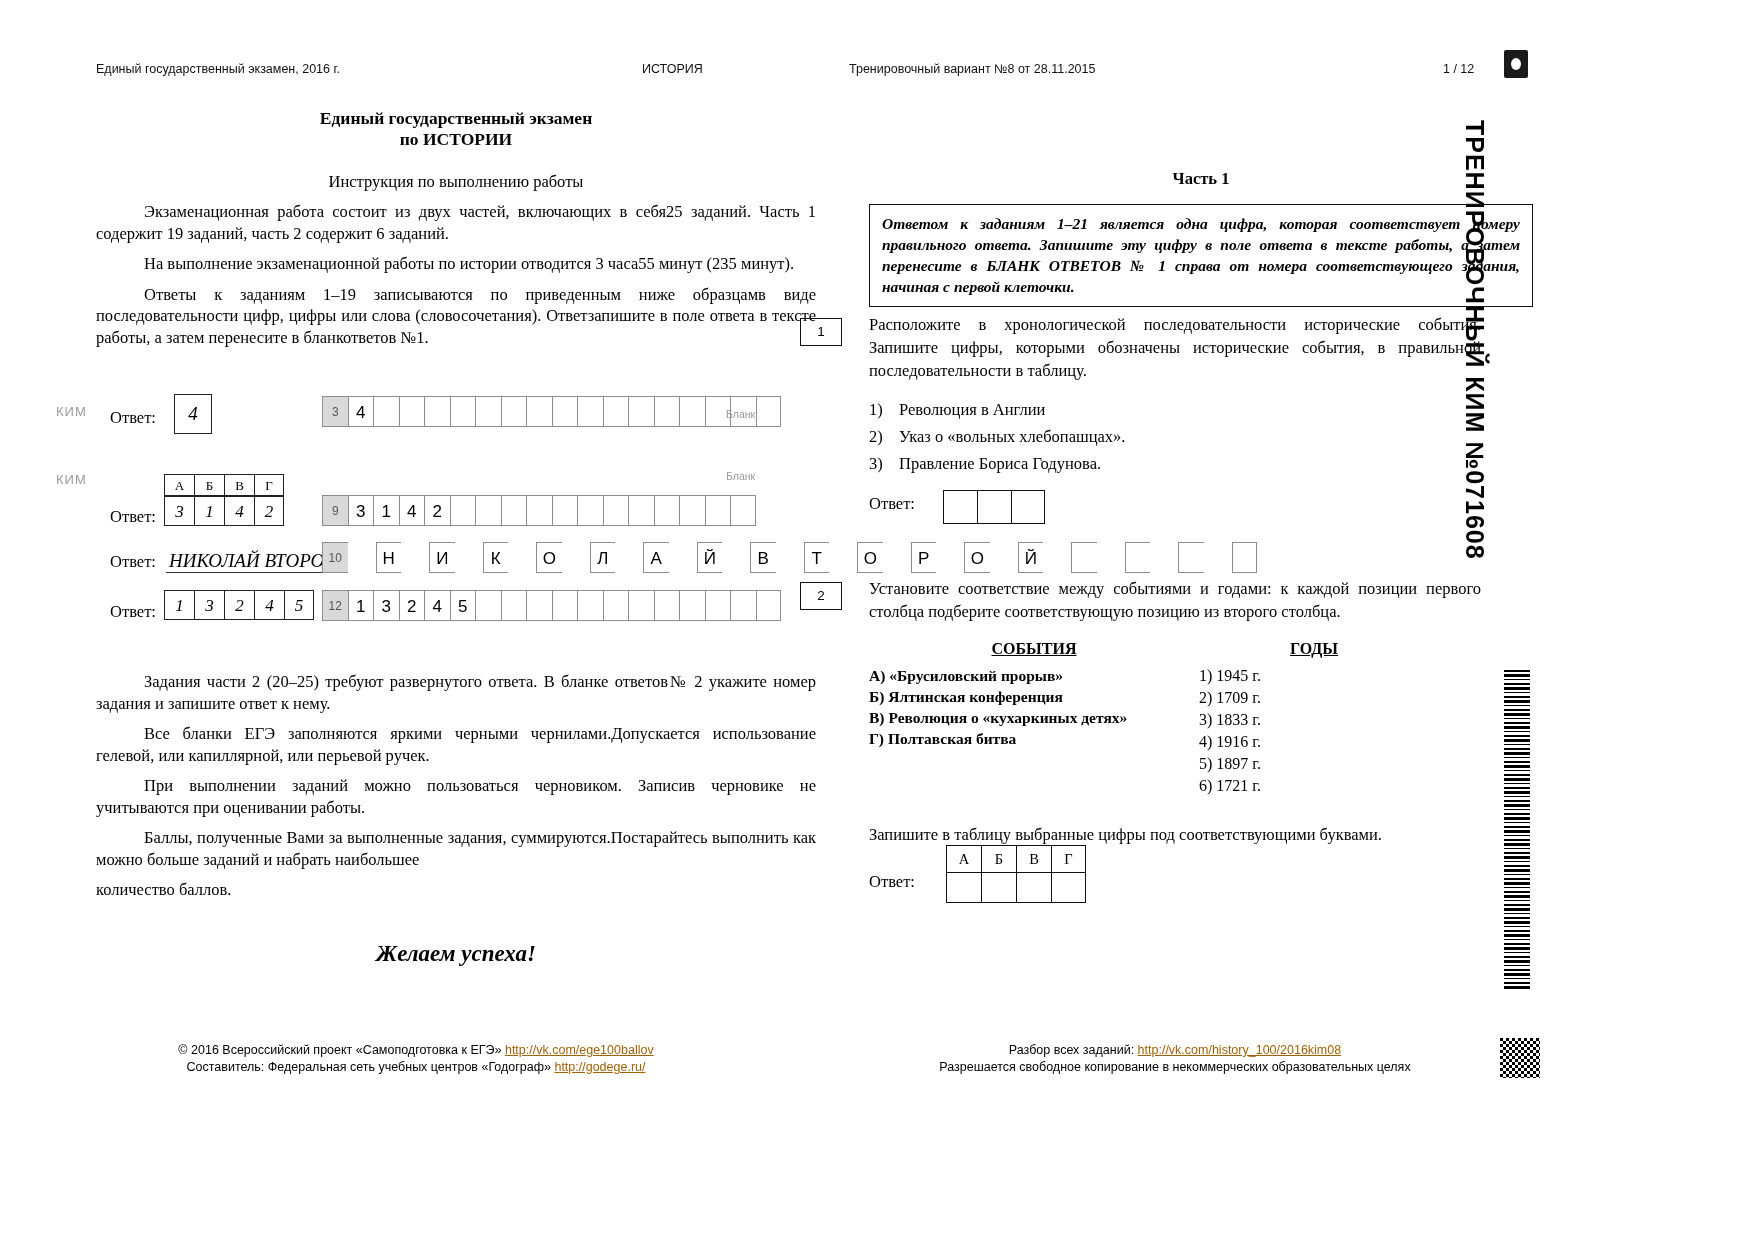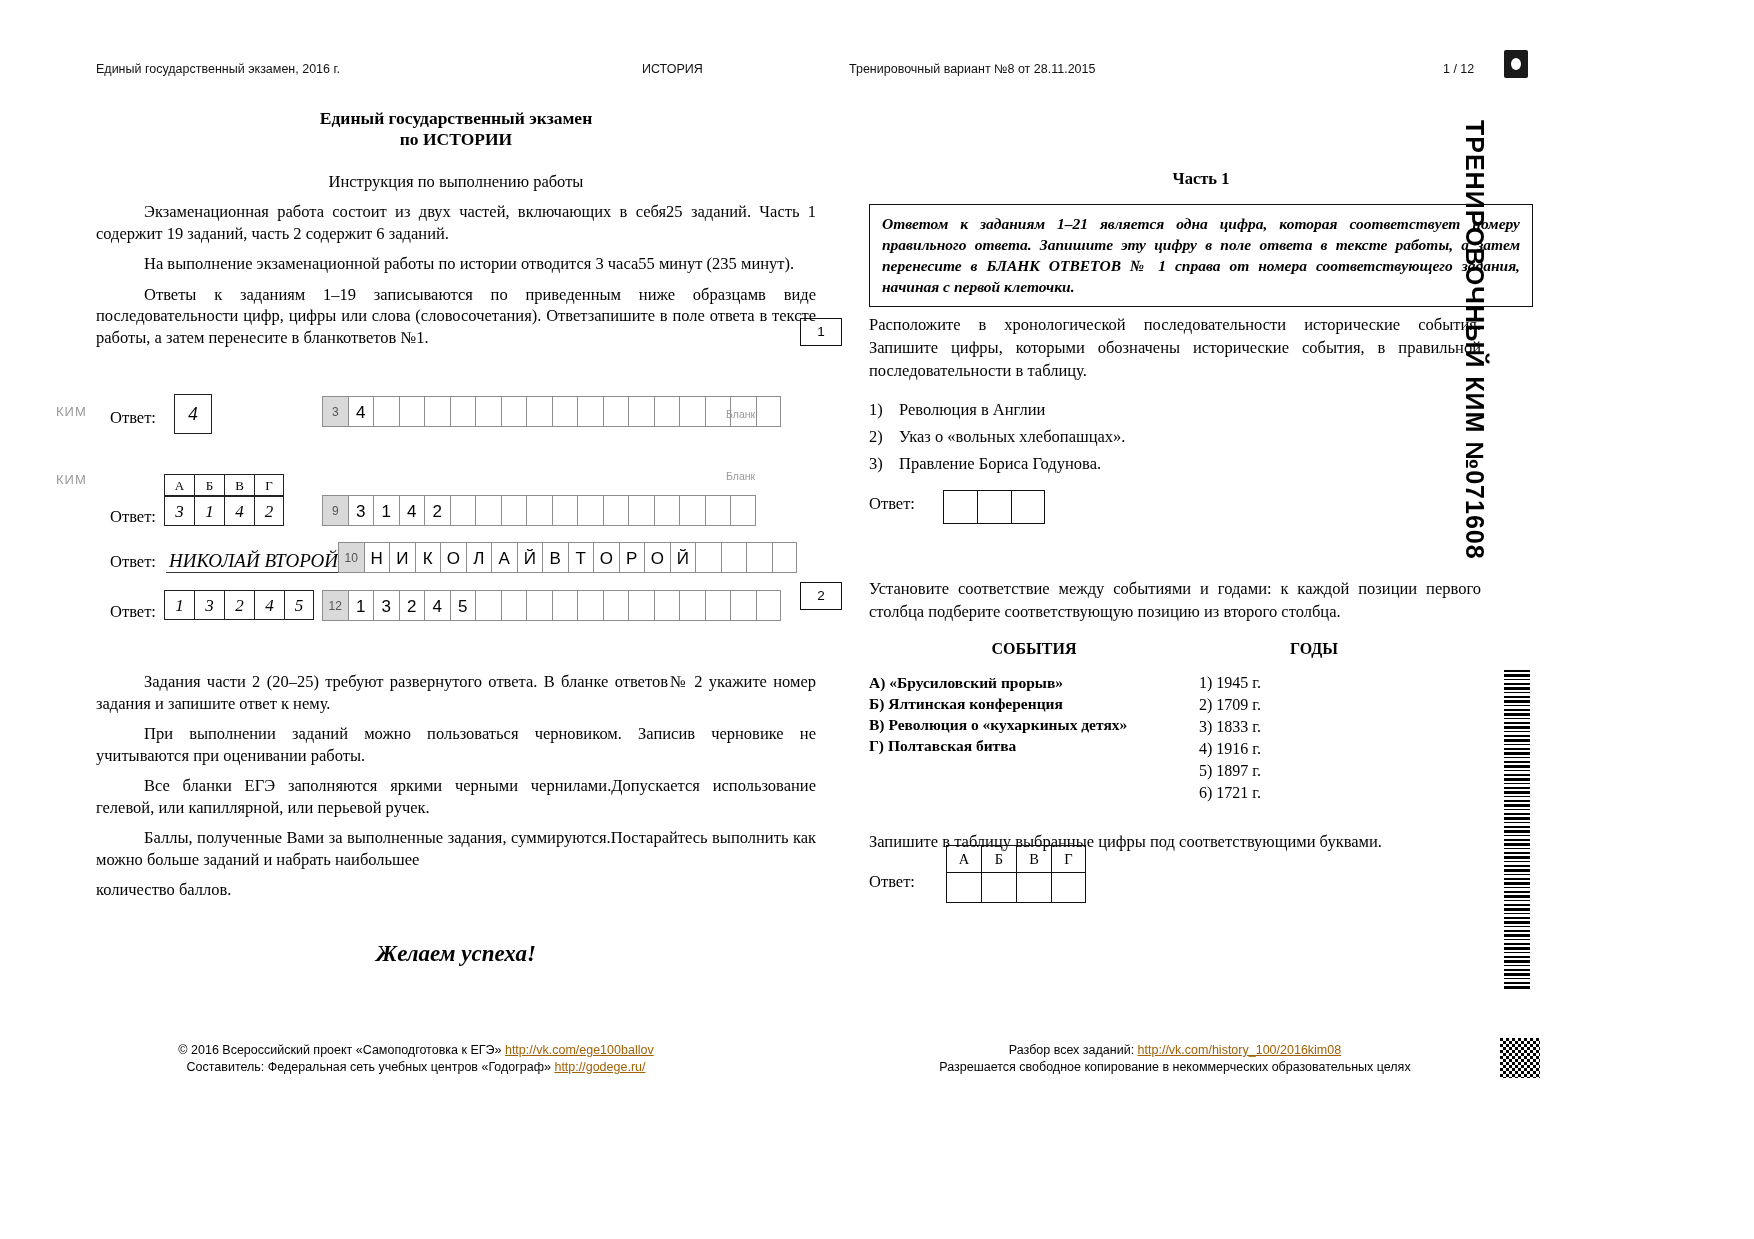--- a/index.html
+++ b/index.html
@@ -238,21 +238,21 @@
     width: 34px; height: 34px;
     border: 1.2px solid #111;
     border-right: none;
     box-sizing: border-box;
   }
   .ans-table .c:last-child { border-right: 1.2px solid #111; }
 
   .two-col { display: flex; margin-top: 14px; }
   .col-ev { width: 330px; }
   .col-yr { width: 230px; }
-  .col-head { font-weight: bold; font-size: 16px; margin-bottom: 12px; }
+  .col-head { font-weight: bold; font-size: 16px; margin-bottom: 5px; text-decoration: underline; }
   .col-ev .col-head { text-align: center; }
   .col-yr .col-head { text-align: center; }
   .ev-item { font-weight: bold; font-size: 15.5px; line-height: 21px; }
   .yr-item { font-size: 16px; line-height: 22px; }
 
   .tbl-wrap { position: absolute; }
   .tbl-wrap .row { display: flex; }
   .tbl-wrap .cc {
     width: 35px; height: 27px;
     border: 1.2px solid #111;
@@ -354,21 +354,21 @@
       <div class="scell"></div>
         <div class="scell"></div>
       <div class="scell"></div>
         <div class="scell"></div>
     </div>
 
     <div class="ans-word" style="left:14px; top:160px;">
       <span>Ответ:</span>
       <span class="handw underlined" style="margin-left:6px;">НИКОЛАЙ ВТОРОЙ</span>
     </div>
-    <div class="strip" style="left:242px; top:152px;">
+    <div class="strip" style="left:226px; top:152px;gap:28px;">
       <div class="scell shade">10</div>
       <div class="scell">Н</div>
       <div class="scell">И</div>
       <div class="scell">К</div>
       <div class="scell">О</div>
       <div class="scell">Л</div>
       <div class="scell">А</div>
       <div class="scell">Й</div>
       <div class="scell">В</div>
       <div class="scell">Т</div>
@@ -407,22 +407,22 @@
         <div class="scell"></div>
       <div class="scell"></div>
         <div class="scell"></div>
       <div class="scell"></div>
         <div class="scell"></div>
     </div>
   </div>
 
   <div style="position:absolute; left:96px; top:662px; width:720px;">
     <p class="just">Задания части 2 (20–25) требуют развернутого ответа. В бланке ответов№ 2 укажите номер задания и запишите ответ к нему.</p>
+    <p class="just">Все бланки ЕГЭ заполняются яркими черными чернилами.Допускается использование гелевой, или капиллярной, или перьевой ручек.</p>
     <p class="just">При выполнении заданий можно пользоваться черновиком. Записив черновике не учитываются при оценивании работы.</p>
-    <p class="just">Все бланки ЕГЭ заполняются яркими черными чернилами.Допускается использование гелевой, или капиллярной, или перьевой ручек.</p>
     <p class="just">Баллы, полученные Вами за выполненные задания, суммируются.Постарайтесь выполнить как можно больше заданий и набрать наибольшее</p>
     <p class="just noind">количество баллов.</p>
     <div style="text-align:center; font-weight:bold; font-style:italic; font-size:23px; margin-top:40px;">Желаем успеха!</div>
   </div>
 
   <div class="right-col">
     <div class="part-title">Часть 1</div>
     <div class="info-box">Ответом к заданиям 1–21 является одна цифра, которая соответствует номеру правильного ответа. Запишите эту цифру в поле ответа в тексте работы, а затем перенесите в БЛАНК ОТВЕТОВ № 1 справа от номера соответствующего задания, начиная с первой клеточки.</div>
   </div>
 

